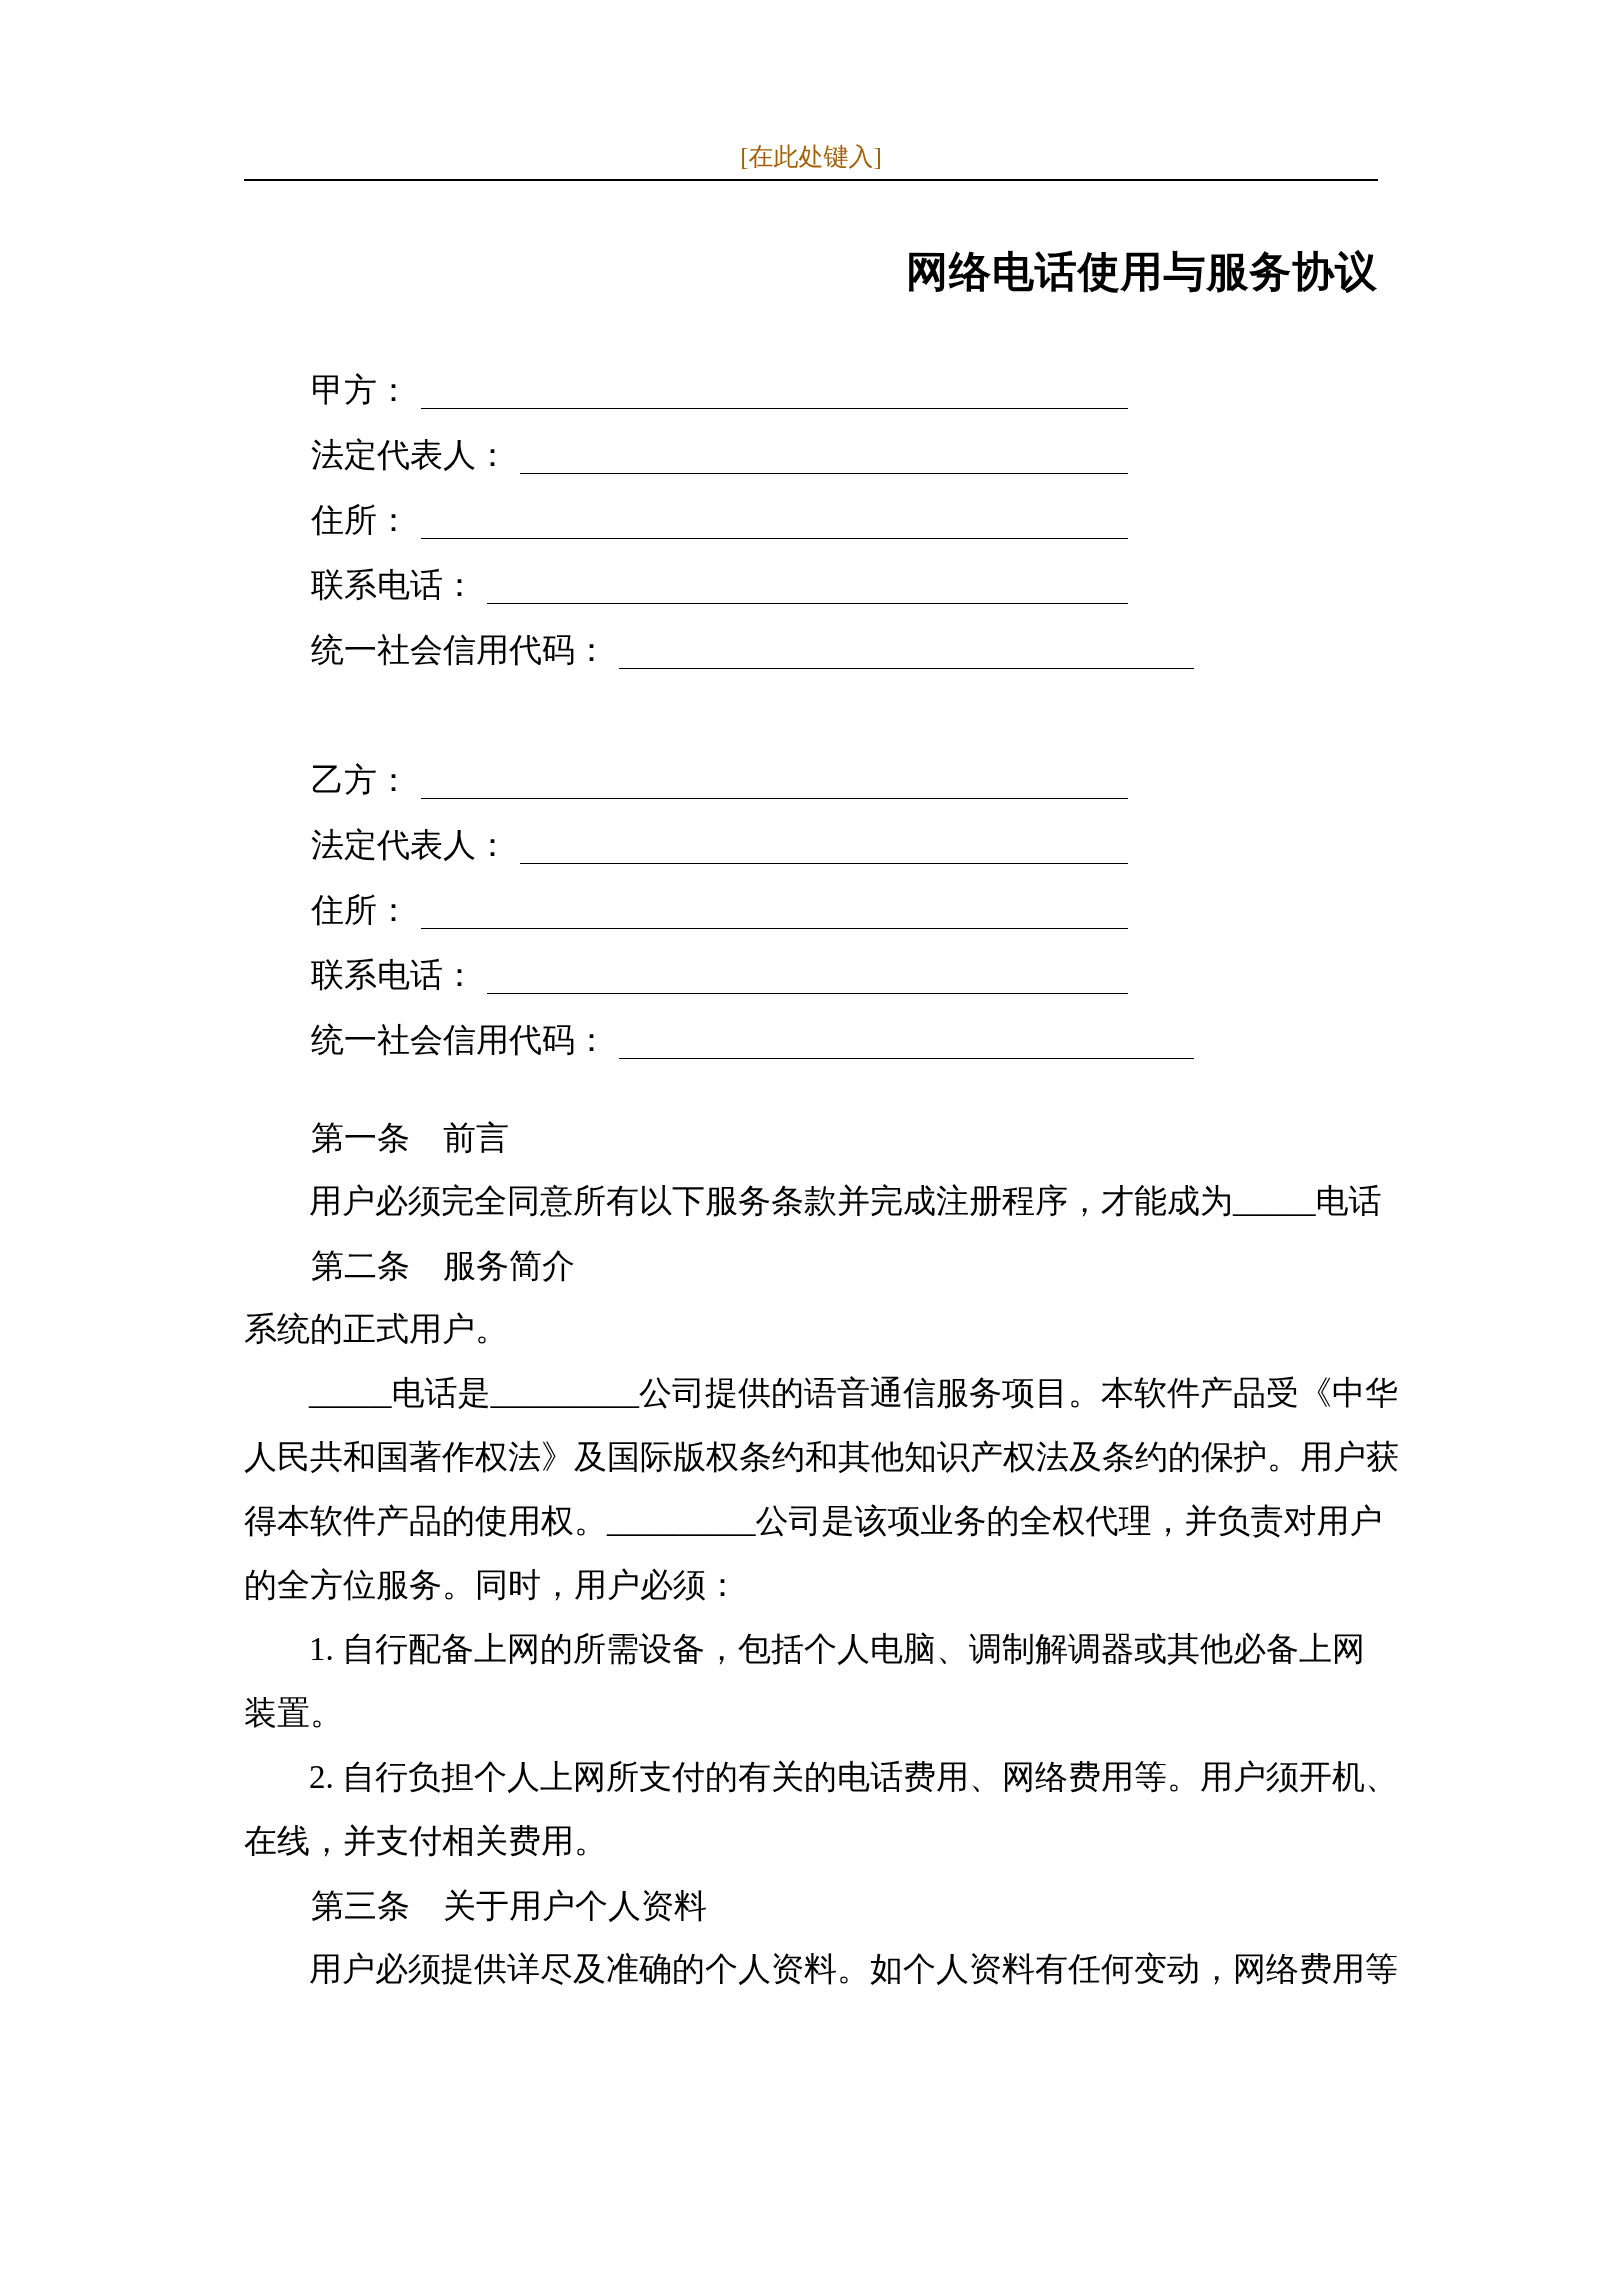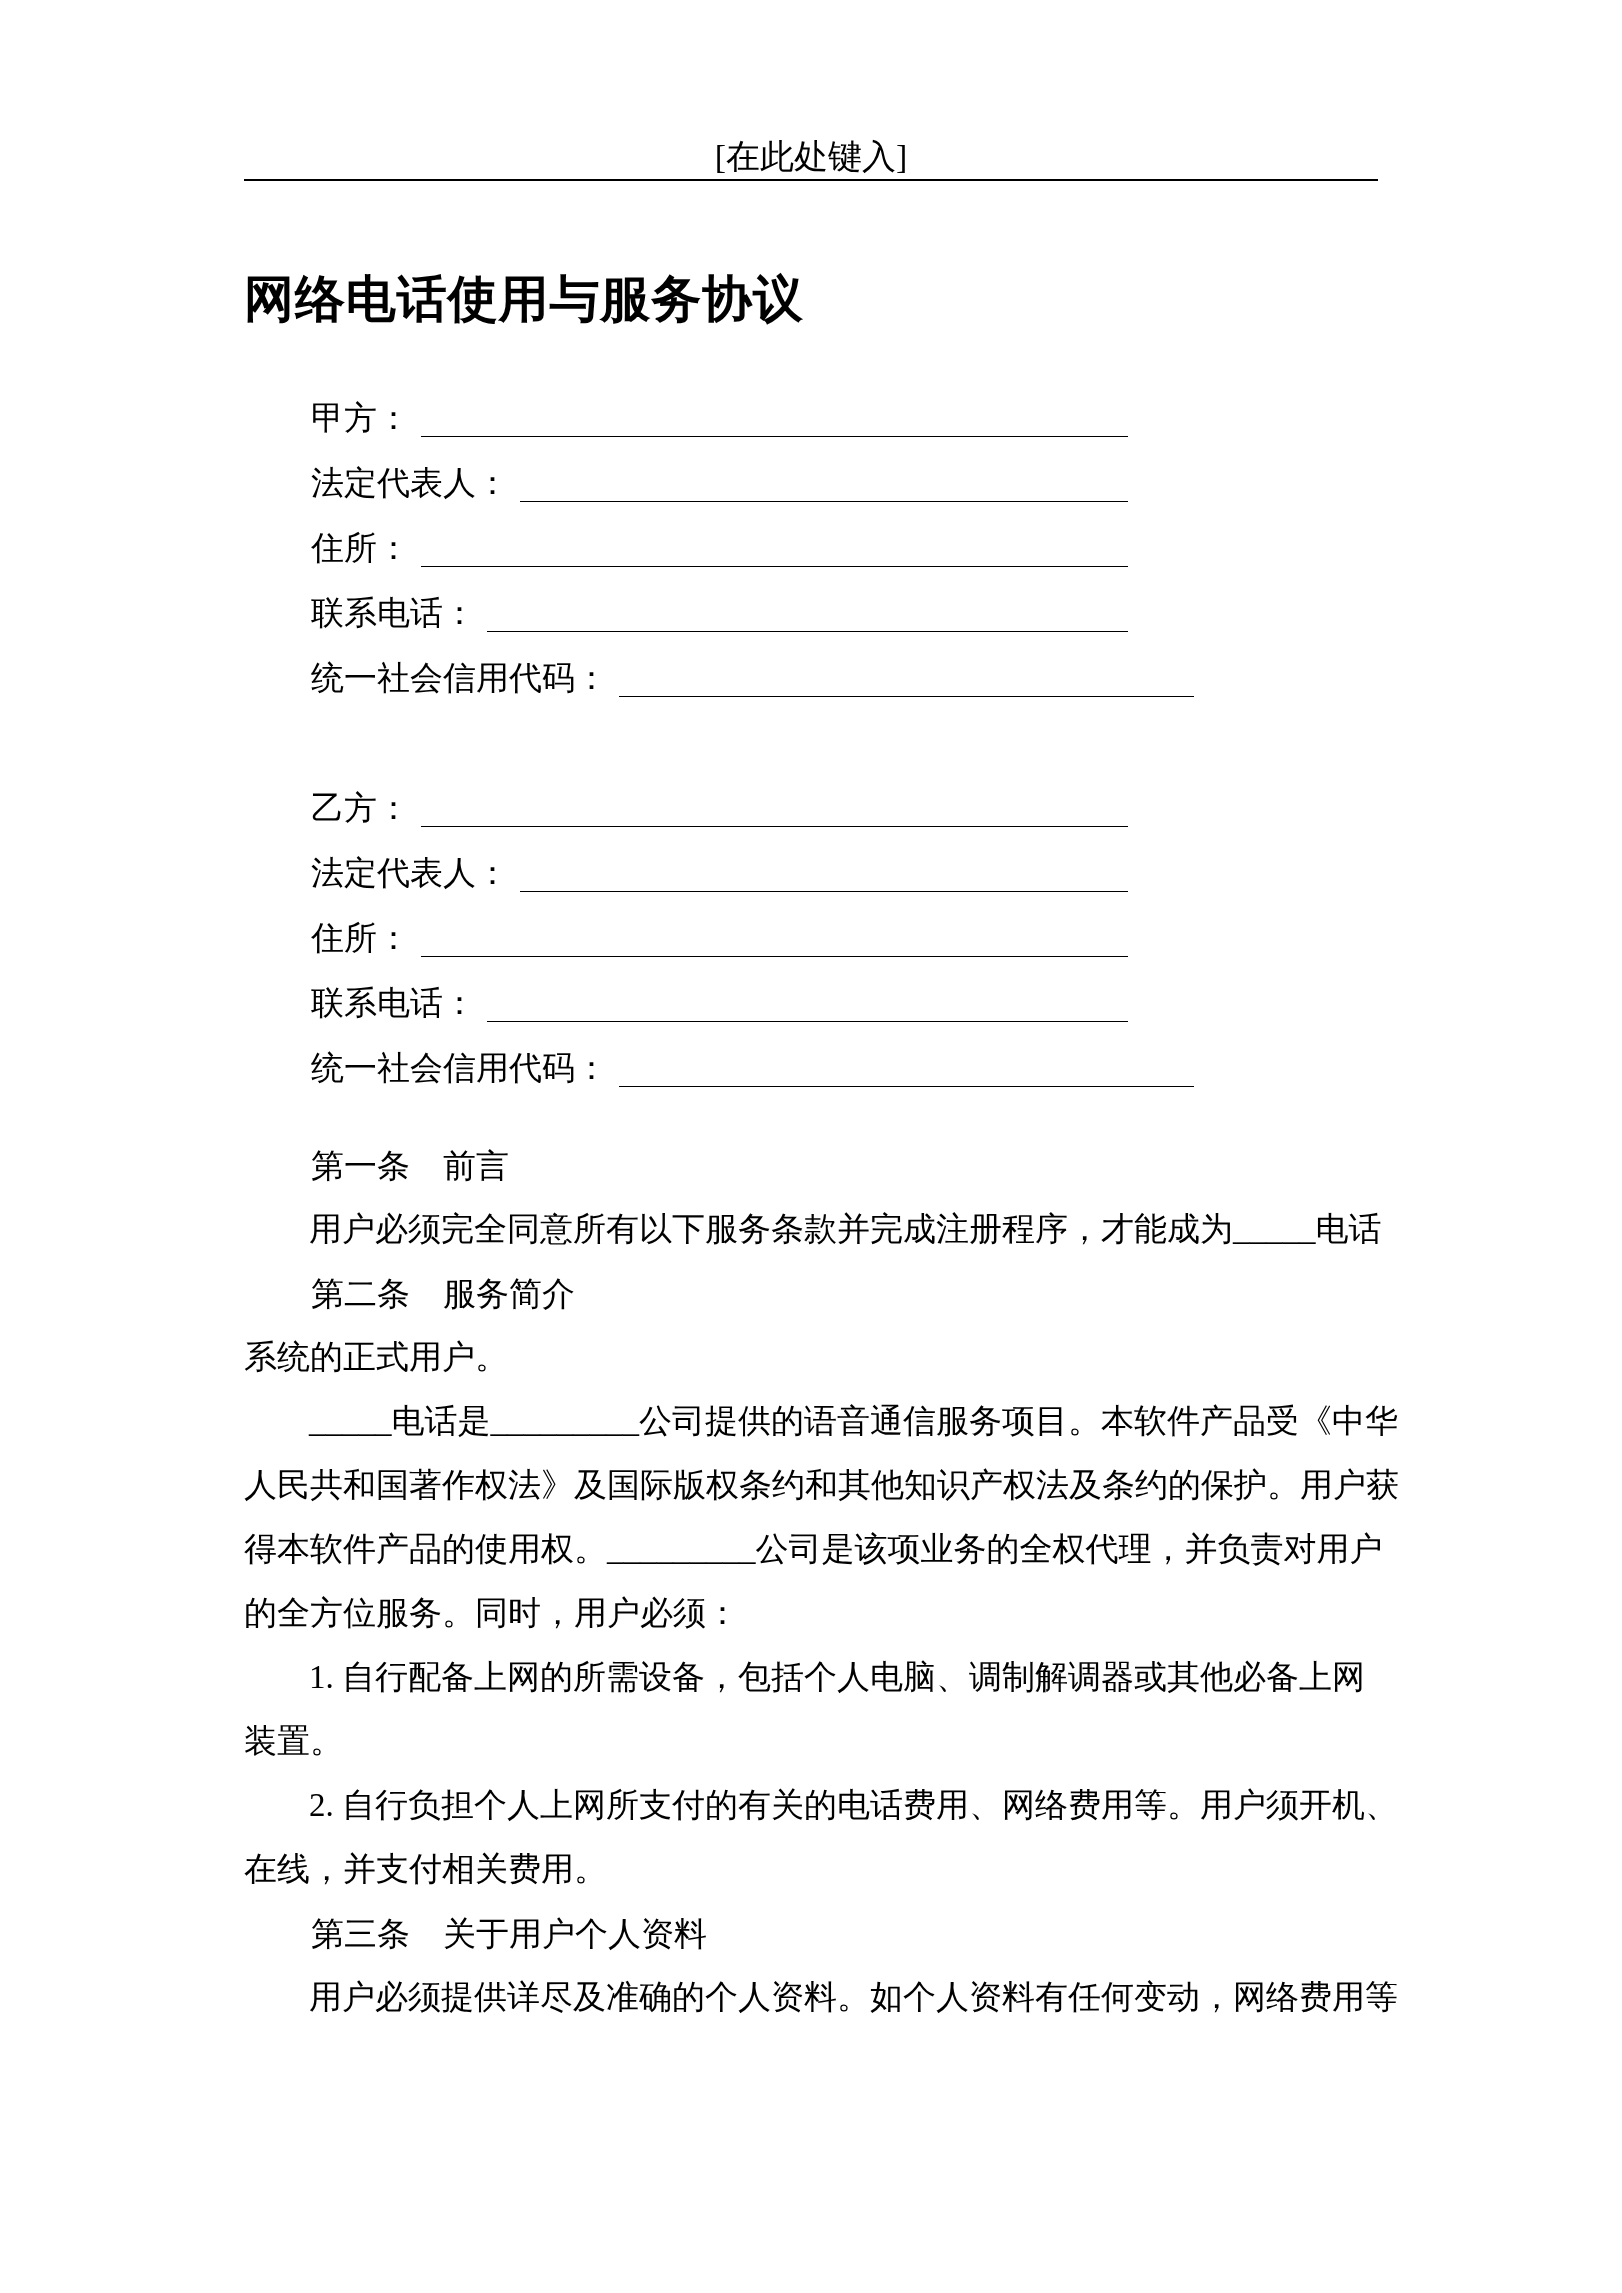--- a/index.html
+++ b/index.html
@@ -10,36 +10,36 @@
     box-sizing:border-box;
     padding:0 245px 0 244px;
     overflow:hidden;
     color:#000;
     font-family:"Liberation Serif","DejaVu Serif",serif;
   }
   
   .doc-header{
     padding-top:140px;
     text-align:center;
-    font-size:34px;
+    font-size:25px;
     line-height:33px;
-    color:#000000;
+    color:#a16207;
   }
   .header-rule{
     margin-top:5.5px;
     height:2.7px;
     background:#000;
   }
   
   .doc-title{
-    margin-top:92px;
-    text-align:left;
+    margin-top:64px;
+    text-align:right;
     font-family:"Liberation Sans","DejaVu Sans",sans-serif;
     font-weight:bold;
-    font-size:50px;
+    font-size:42px;
     line-height:53px;
     letter-spacing:0.9px;
   }
   
   .form-block{margin-top:72px;}
   .form-gap{height:65px;}
   .form-row{
     height:65px;
     margin-left:67px;
     display:flex;

